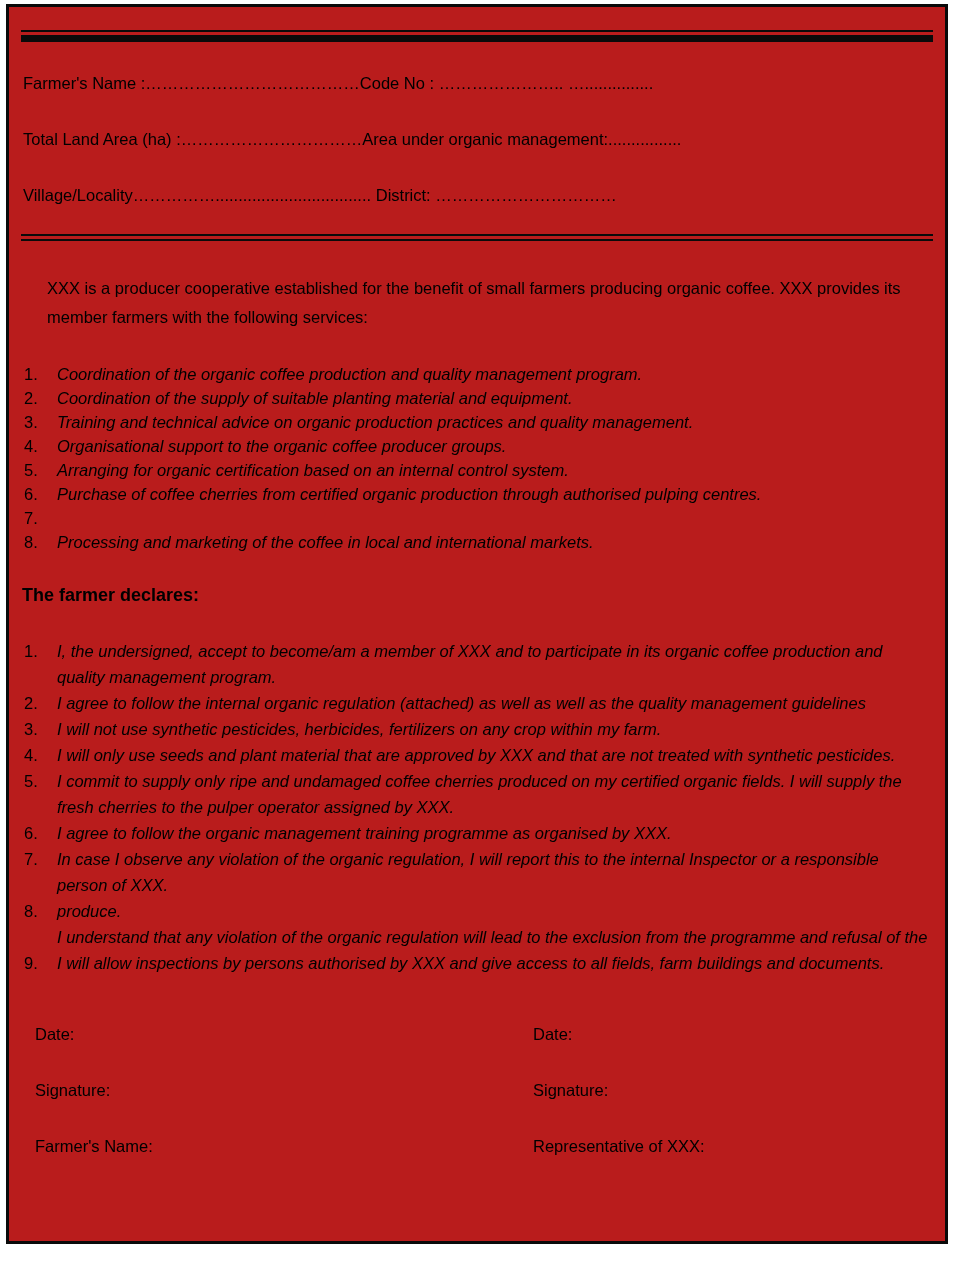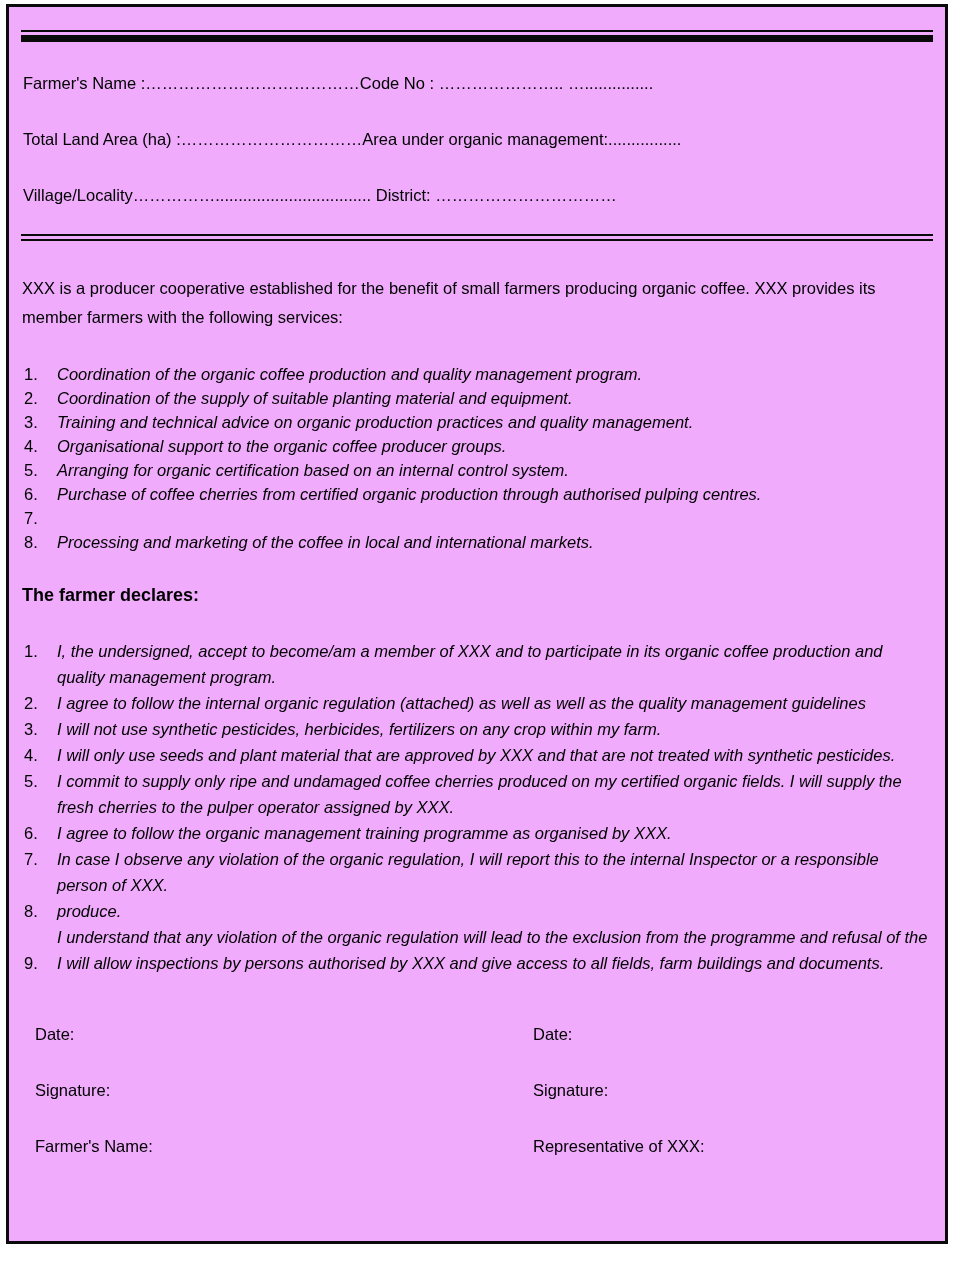--- a/index.html
+++ b/index.html
@@ -8,21 +8,21 @@
     background: #ffffff;
     font-family: "Liberation Sans", "DejaVu Sans", sans-serif;
     color: #000;
   }
   .page {
     box-sizing: border-box;
     width: 942px;
     height: 1240px;
     margin: 4px 0 0 6px;
     border: 3px solid #0a0a0a;
-    background: #f0abfc;
+    background: #b91c1c;
     padding: 0 12px;
     overflow: hidden;
   }
   
   .rule-top-thin {
     height: 2px;
     background: #0a0a0a;
     margin-top: 23px;
   }
   .rule-top-thick {
@@ -51,20 +51,21 @@
     margin-bottom: 36px;
     white-space: nowrap;
   }
   .header-row:last-child { margin-bottom: 0; }
 
   .intro {
     margin-top: 33px;
     font-size: 16.5px;
     line-height: 29px;
     padding-left: 1px;
+    margin-left: 25px;
   }
   .intro .line { white-space: nowrap; }
 
   .num-list { margin-top: 30px; }
   .num-list.decl { margin-top: 33px; }
   .list-item {
     display: flex;
     align-items: flex-start;
   }
   .list-item .num {

